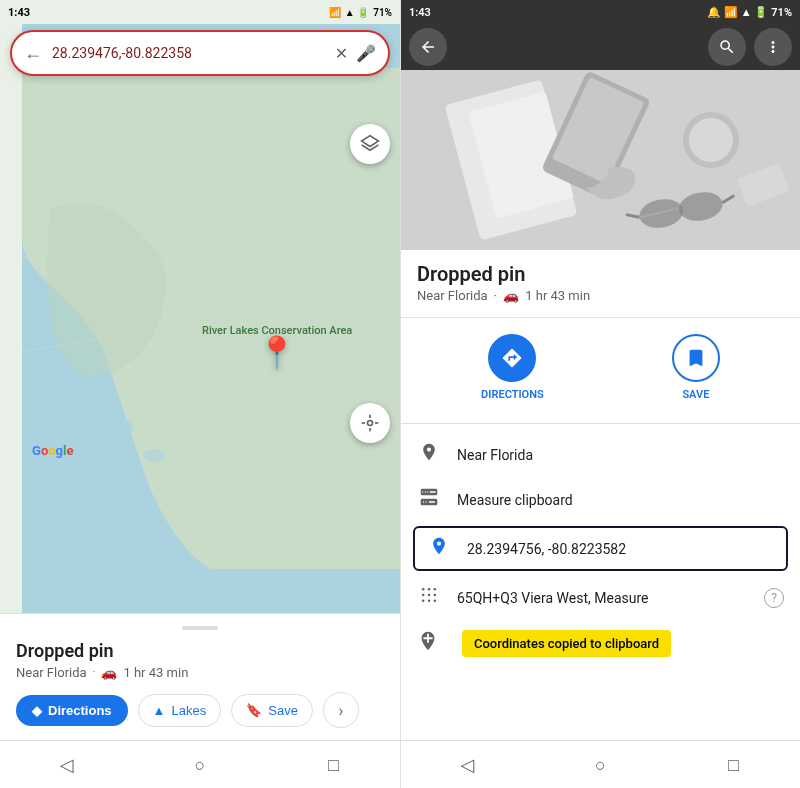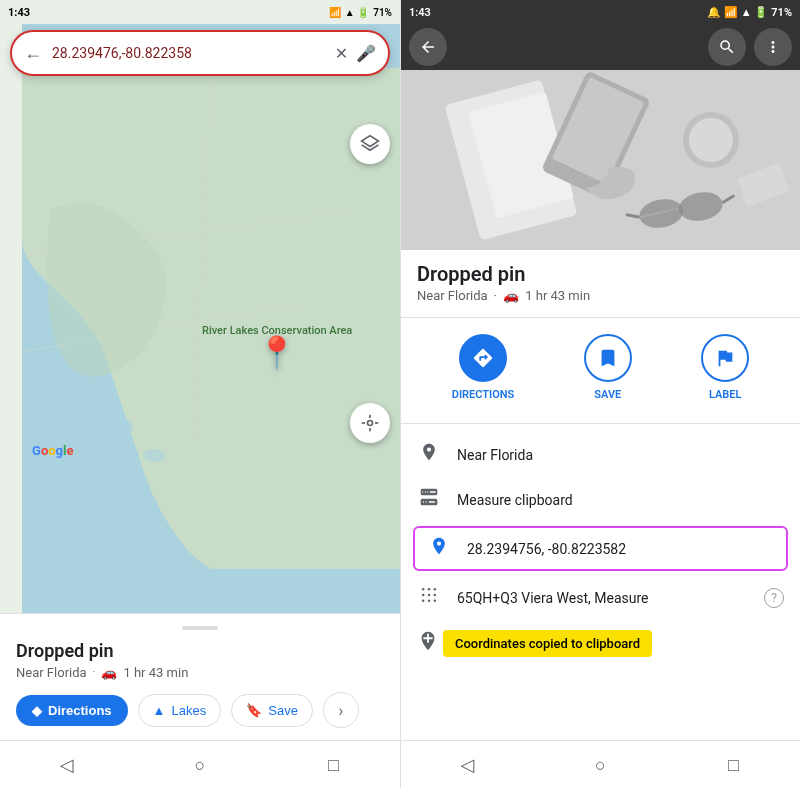--- a/index.html
+++ b/index.html
@@ -418,21 +418,21 @@
       text-align: center;
       flex-shrink: 0;
     }
 
     .info-row .row-text {
       font-size: 14px;
       color: #202124;
     }
 
     .info-row.highlighted {
-      border: 2px solid #d946ef;
+      border: 2px solid #0f172a;
       border-radius: 6px;
       margin: 4px 12px;
       padding: 8px 12px;
     }
 
     .info-row.highlighted .row-icon {
       color: #1a73e8;
     }
 
     .row-help {
@@ -446,21 +446,21 @@
       justify-content: center;
       font-size: 12px;
       color: #9aa0a6;
       cursor: pointer;
     }
 
     .toast-msg {
       display: flex;
       align-items: center;
       padding: 10px 16px;
-      gap: 2px;
+      gap: 21px;
     }
 
     .toast-msg .toast-icon {
       font-size: 20px;
       color: #5f6368;
       width: 24px;
       flex-shrink: 0;
     }
 
     .toast-badge {
@@ -687,28 +687,20 @@
 
       <div class="action-btn">
         <div class="circle outline">
           <svg width="22" height="22" viewBox="0 0 24 24" fill="#1a73e8">
             <path d="M17 3H7c-1.1 0-2 .9-2 2v16l7-3 7 3V5c0-1.1-.9-2-2-2z"></path>
           </svg>
         </div>
         <span class="btn-label">SAVE</span>
       </div>
 
-      <div class="action-btn">
-        <div class="circle outline">
-          <svg width="22" height="22" viewBox="0 0 24 24" fill="#1a73e8">
-            <path d="M14.4 6L14 4H5v17h2v-7h5.6l.4 2h7V6z"></path>
-          </svg>
-        </div>
-        <span class="btn-label">LABEL</span>
-      </div>
 
     </div>
 
     <div class="divider"></div>
 
     <div class="info-row">
       <span class="row-icon">
         <svg width="20" height="20" viewBox="0 0 24 24" fill="#5f6368">
           <path d="M12 2C8.13 2 5 5.13 5 9c0 5.25 7 13 7 13s7-7.75 7-13c0-3.87-3.13-7-7-7zm0 9.5c-1.38 0-2.5-1.12-2.5-2.5s1.12-2.5 2.5-2.5 2.5 1.12 2.5 2.5-1.12 2.5-2.5 2.5z"></path>
         </svg>

